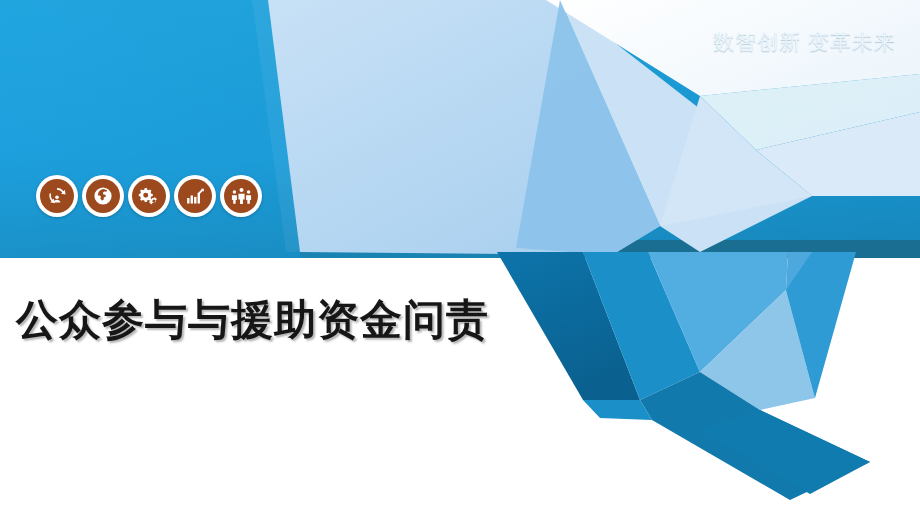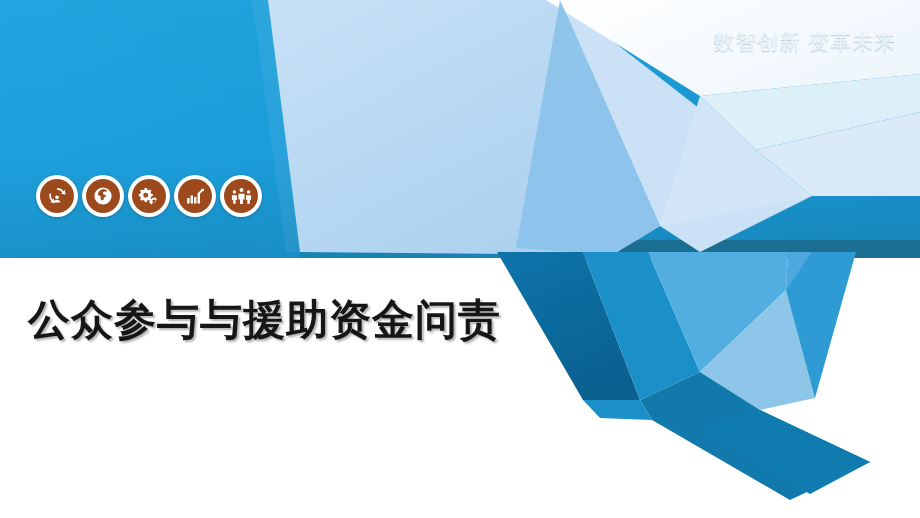--- a/index.html
+++ b/index.html
@@ -64,21 +64,21 @@
     background: #9c4a1d;
     display: flex;
     align-items: center;
     justify-content: center;
   }
   .icon-disc svg { display:block; }
 
   
   .main-title {
     position: absolute;
-    left: 28px;
+    left: 16px;
     top: 292px;
     font-size: 42px;
     font-weight: bold;
     color: #161616;
     letter-spacing: 1px;
     white-space: nowrap;
     text-shadow: 2px 2px 2px rgba(120,120,120,.55);
   }
 </style>
 </head>

